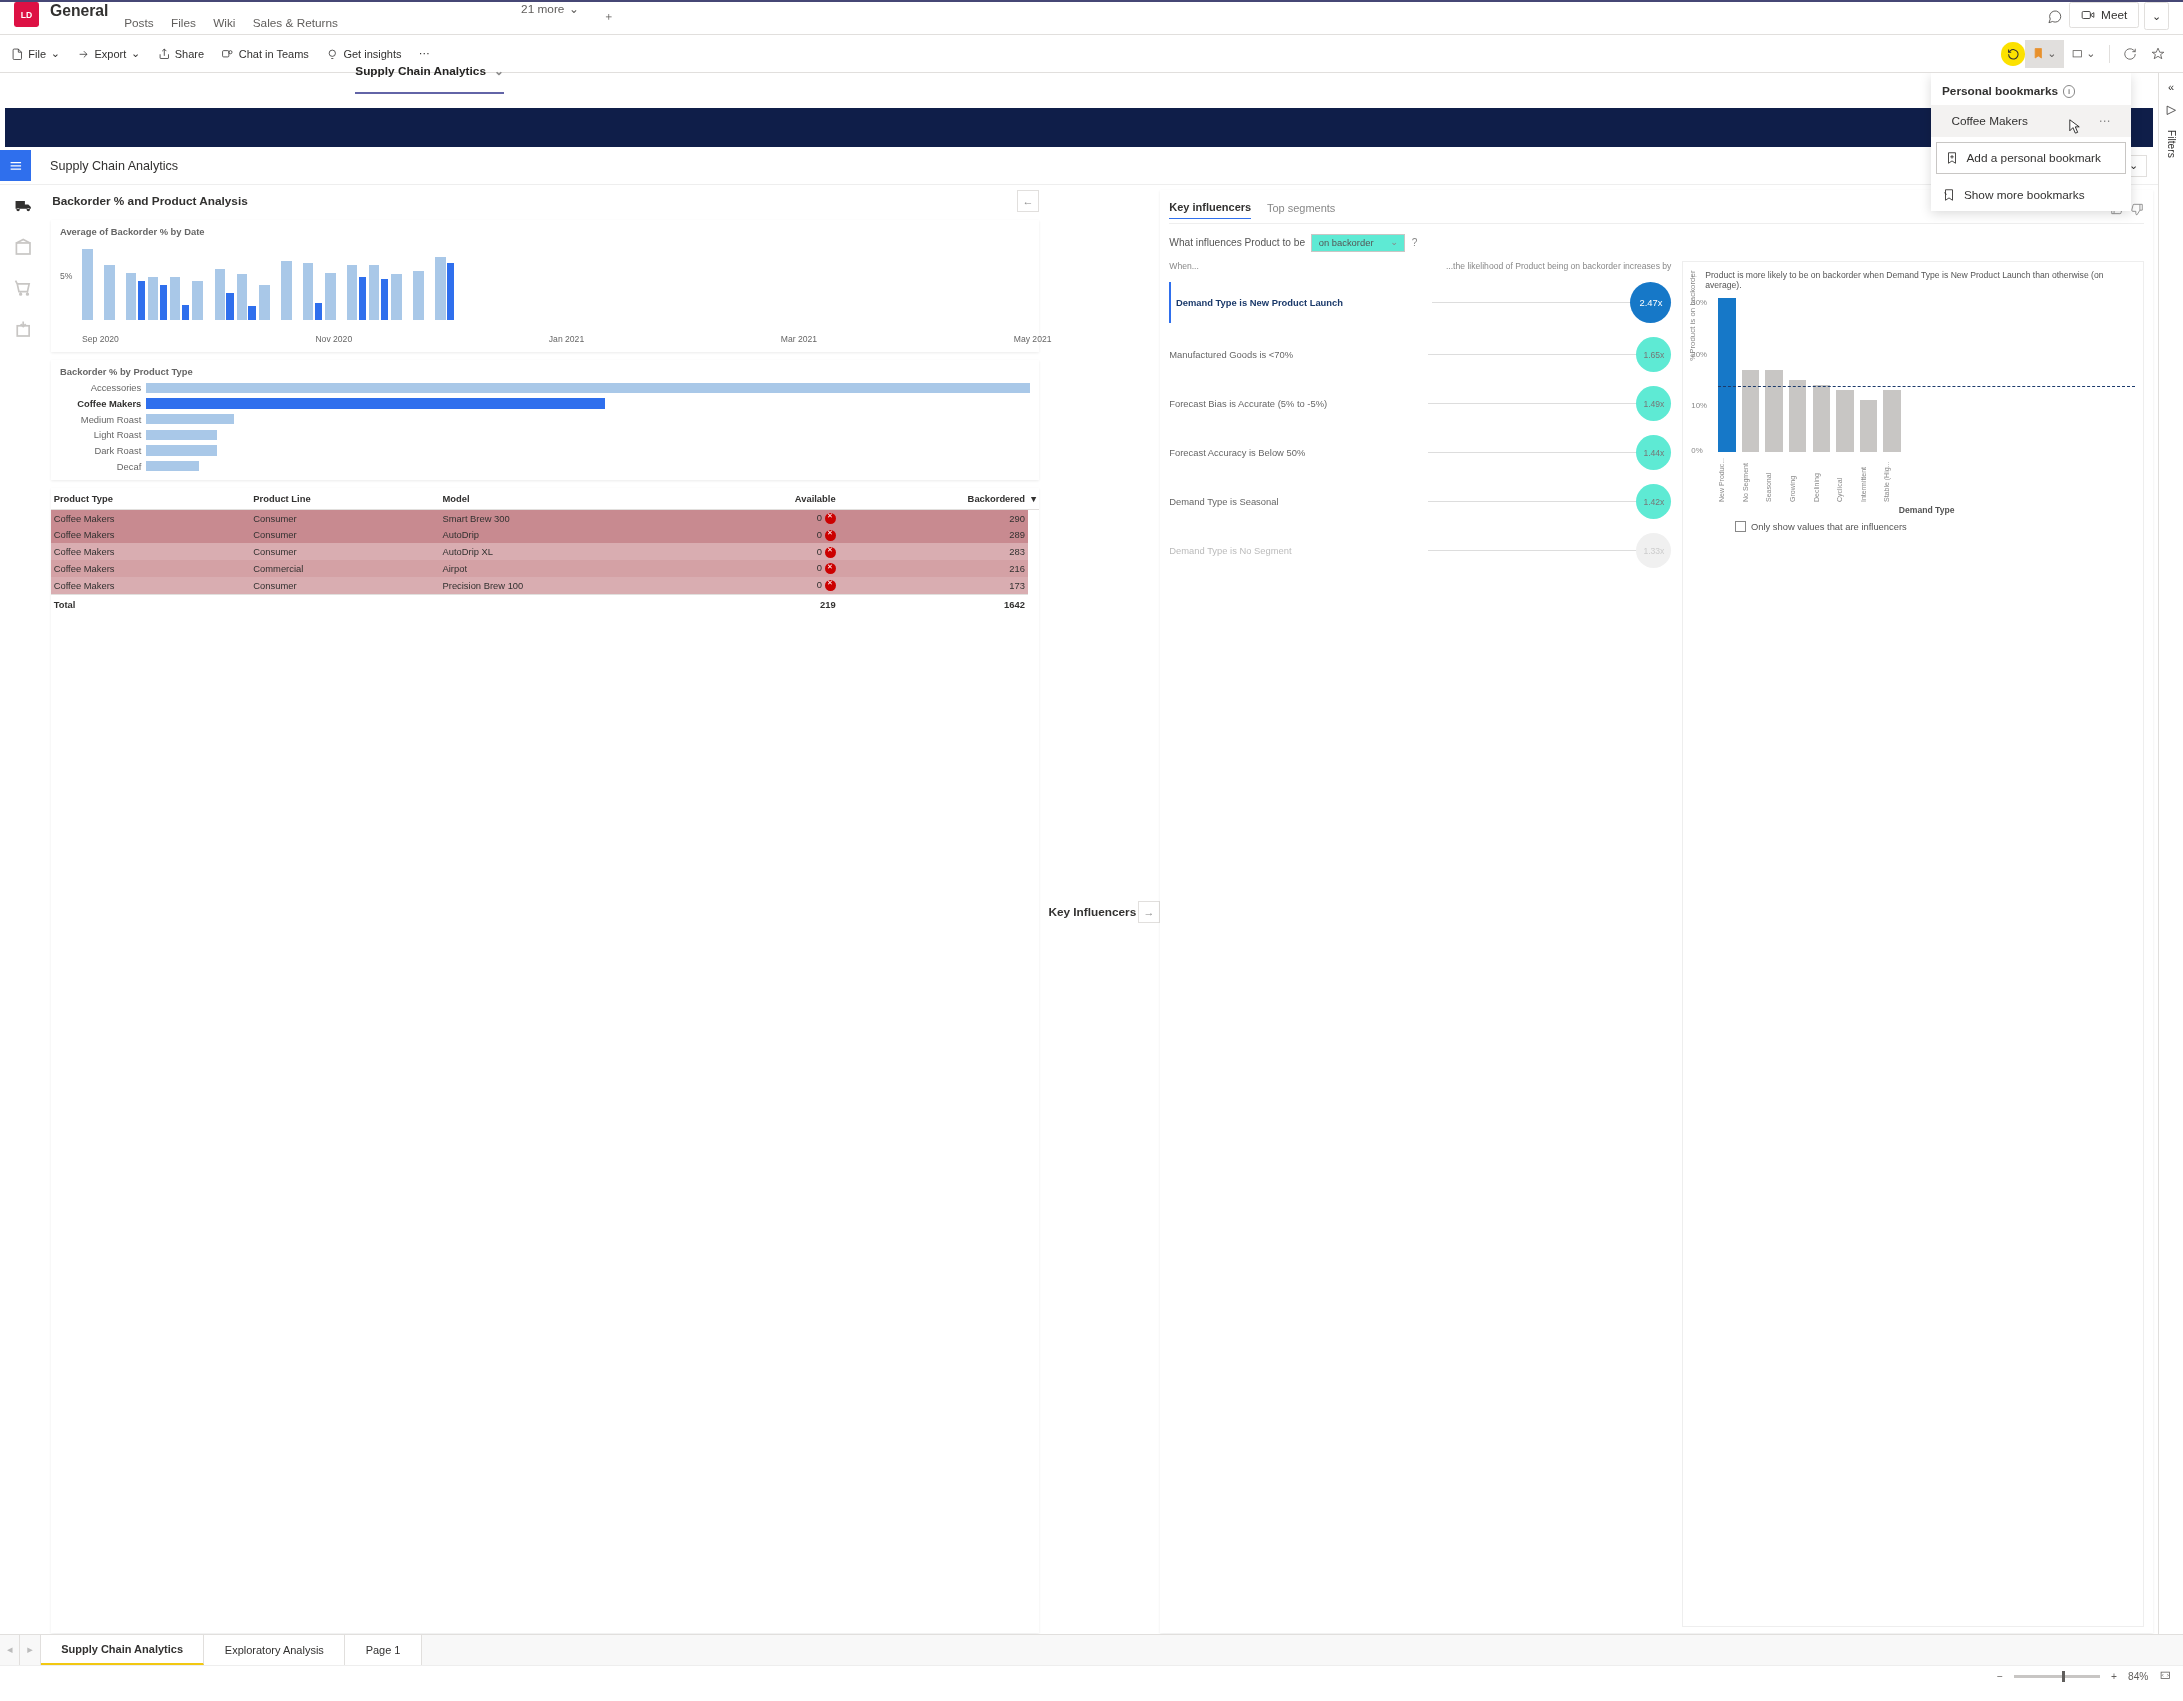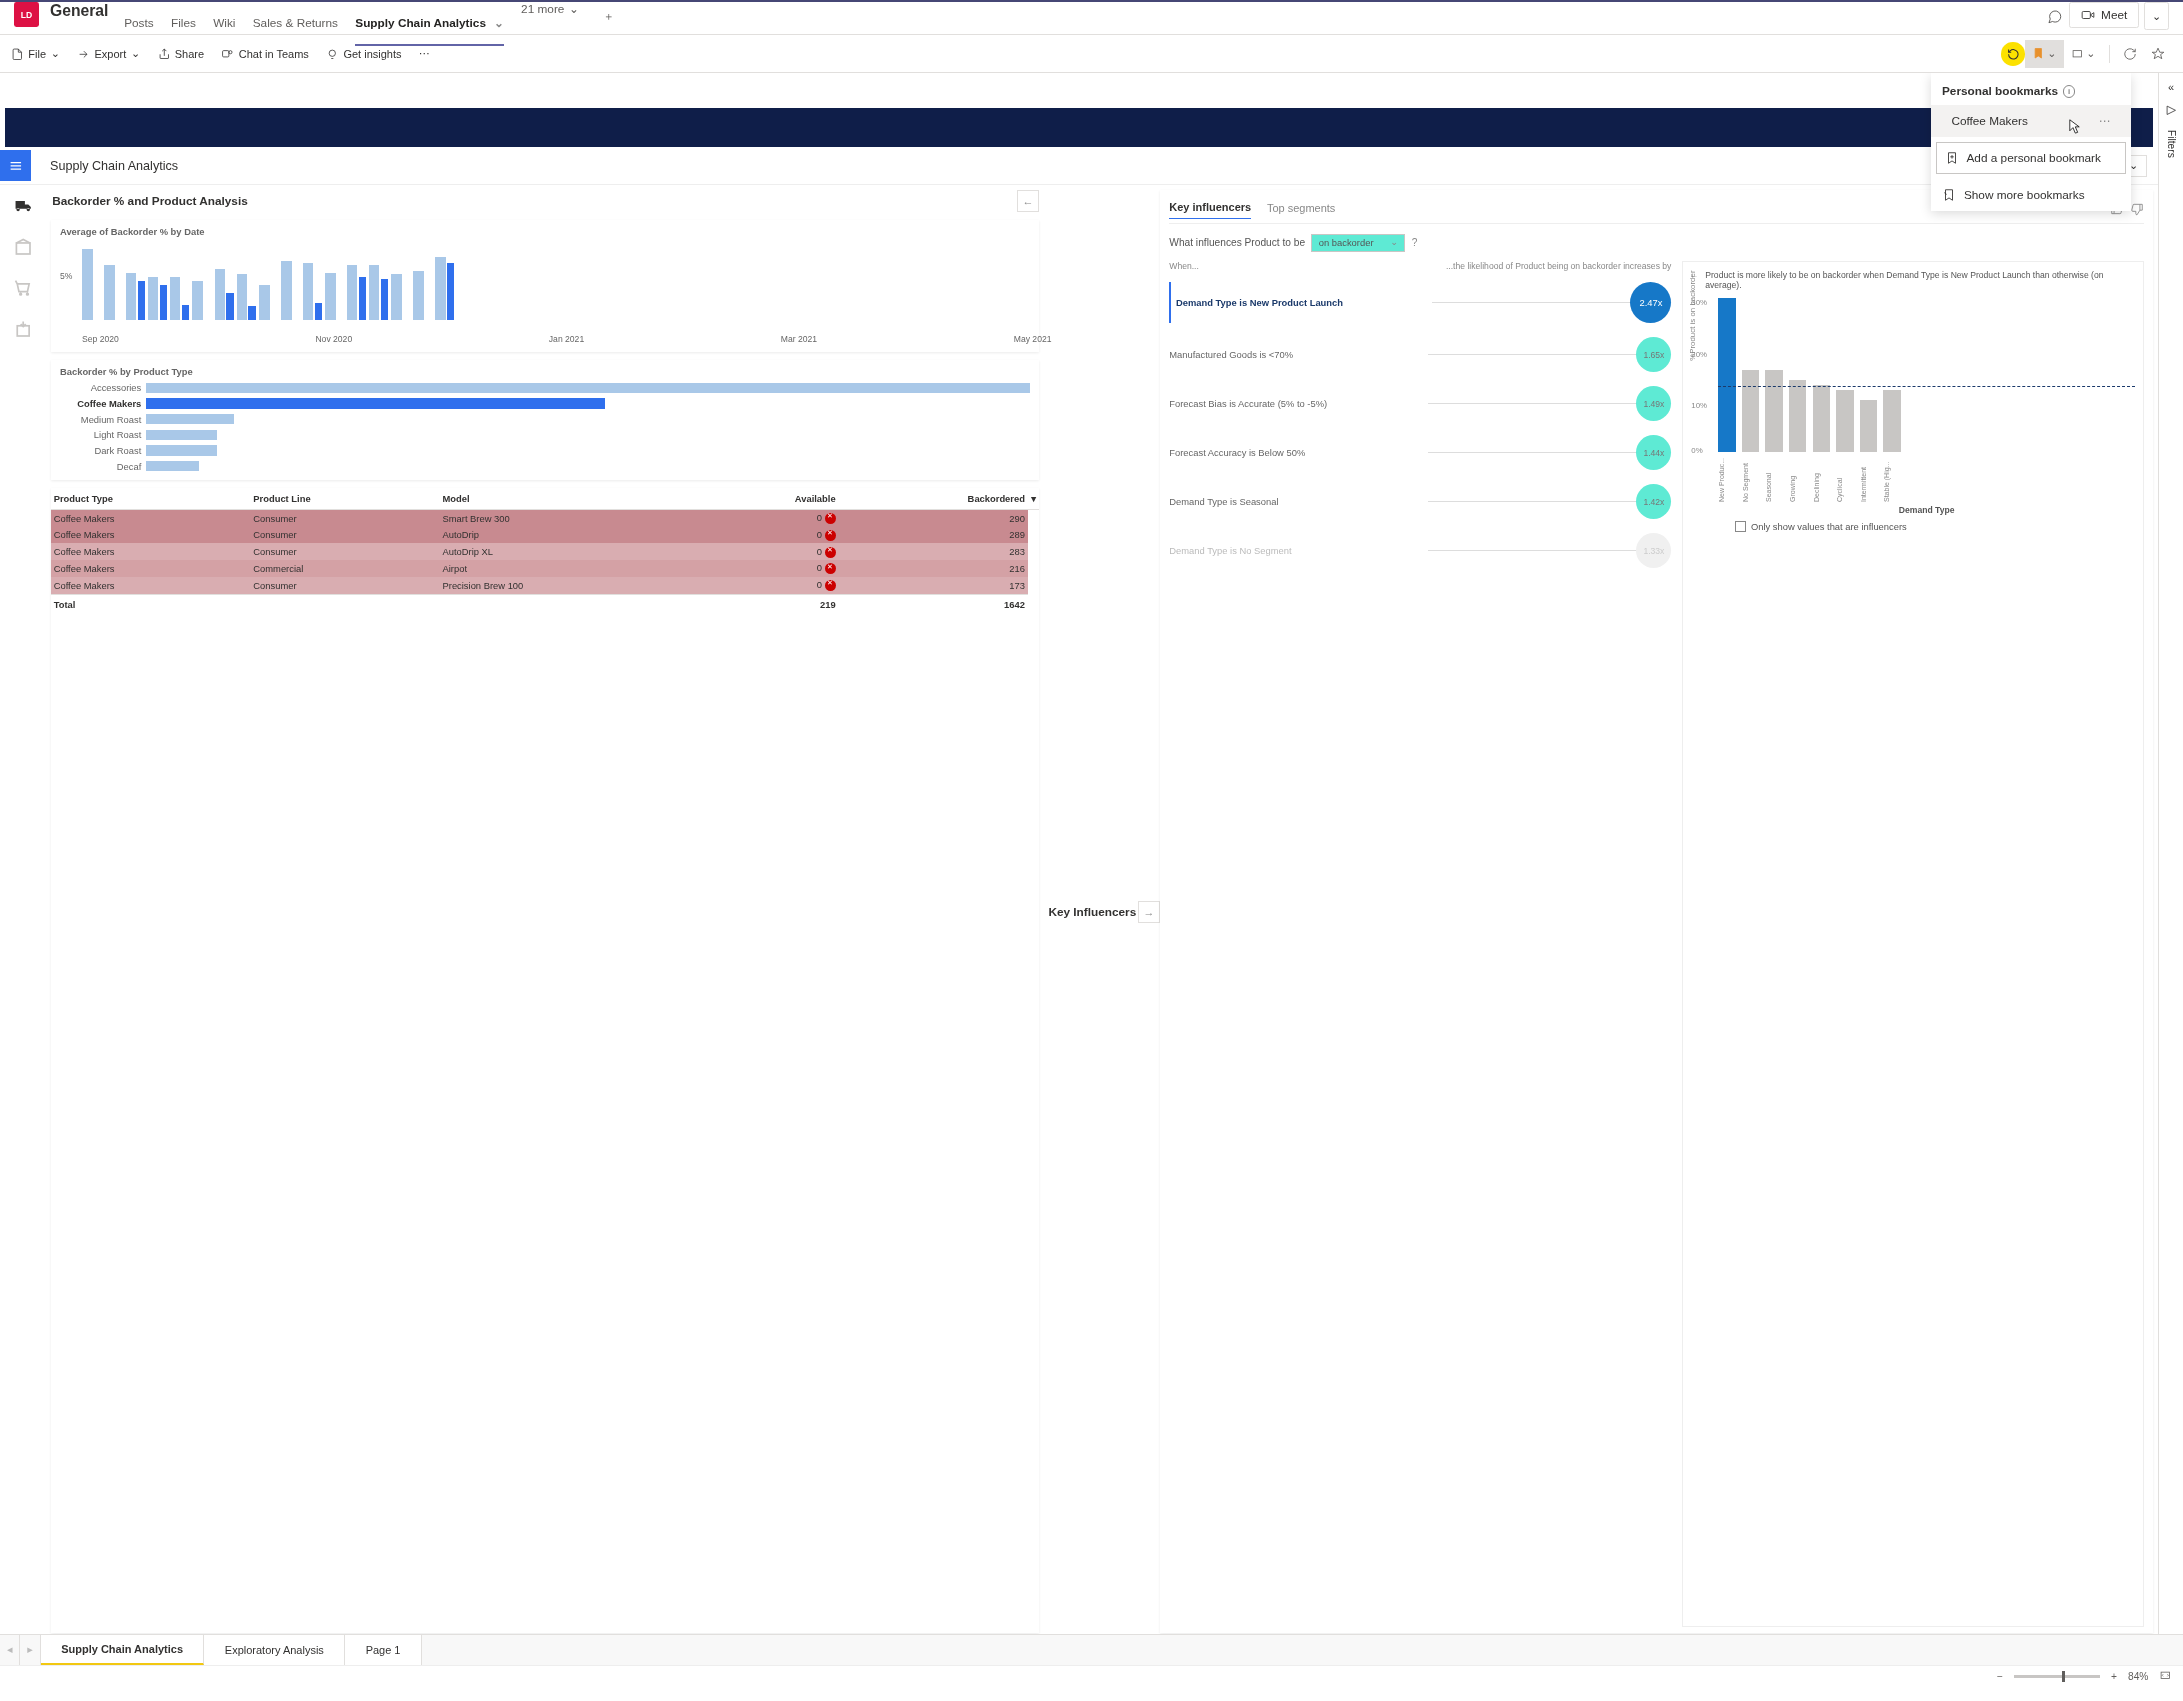--- a/index.html
+++ b/index.html
@@ -7,21 +7,21 @@
   body { font-size: 11px; color: #323130; overflow: hidden; }
 
   
   .app-top-sliver { height: 2.4px; background: #464775; }
 
   
   .teams-header { display: flex; align-items: flex-start; height: 33px; padding: 0 14px; border-bottom: 0.8px solid #e1dfdd; }
   .team-avatar { width: 25px; height: 25px; background: #d14; color:#fff; font-size:8.6px; font-weight:600; display:flex; align-items:center; justify-content:center; border-radius:2.4px; margin-right:11px;}
   .team-name { font-size: 15.7px; font-weight: 700; margin-right: 15.7px; }
   .tab-link { font-size: 11.8px; color: #605e5c; margin-right: 17.3px; cursor: pointer; padding: 14px 0; }
-  .tab-link.active { font-weight: 600; color: #252423; border-bottom: 2.4px solid #6264a7; }
+  .tab-link.active { font-weight: 600; color: #252423; border-bottom: 2.4px solid #6264a7; margin-top: 48px; }
   .tab-more { display:flex; align-items:center; color:#605e5c; font-size:11.8px; margin-right:15.7px; cursor:pointer;}
   .header-spacer { flex: 1; }
   .header-icon-btn { width:28px; height:28px; display:flex; align-items:center; justify-content:center; cursor:pointer; color:#605e5c;}
   .meet-btn { border:0.8px solid #e1dfdd; border-radius:2.4px; padding:4.7px 11px; display:flex; align-items:center; gap:6.3px; font-size:11.8px; cursor:pointer;}
   .meet-dd { border:0.8px solid #e1dfdd; border-radius:2.4px; width:25px; height:27.5px; display:flex; align-items:center; justify-content:center; margin-left:4.7px; cursor:pointer;}
 
   
   .pbi-toolbar { display:flex; align-items:center; height:38px; padding:0 11px; border-bottom:0.8px solid #e1dfdd; background:#fff;}
   .pbi-tool { display:flex; align-items:center; gap:4.7px; color:#323130; font-size:11px; margin-right:17.3px; cursor:pointer;}
   .pbi-tool svg { width:12.6px; height:12.6px;}

